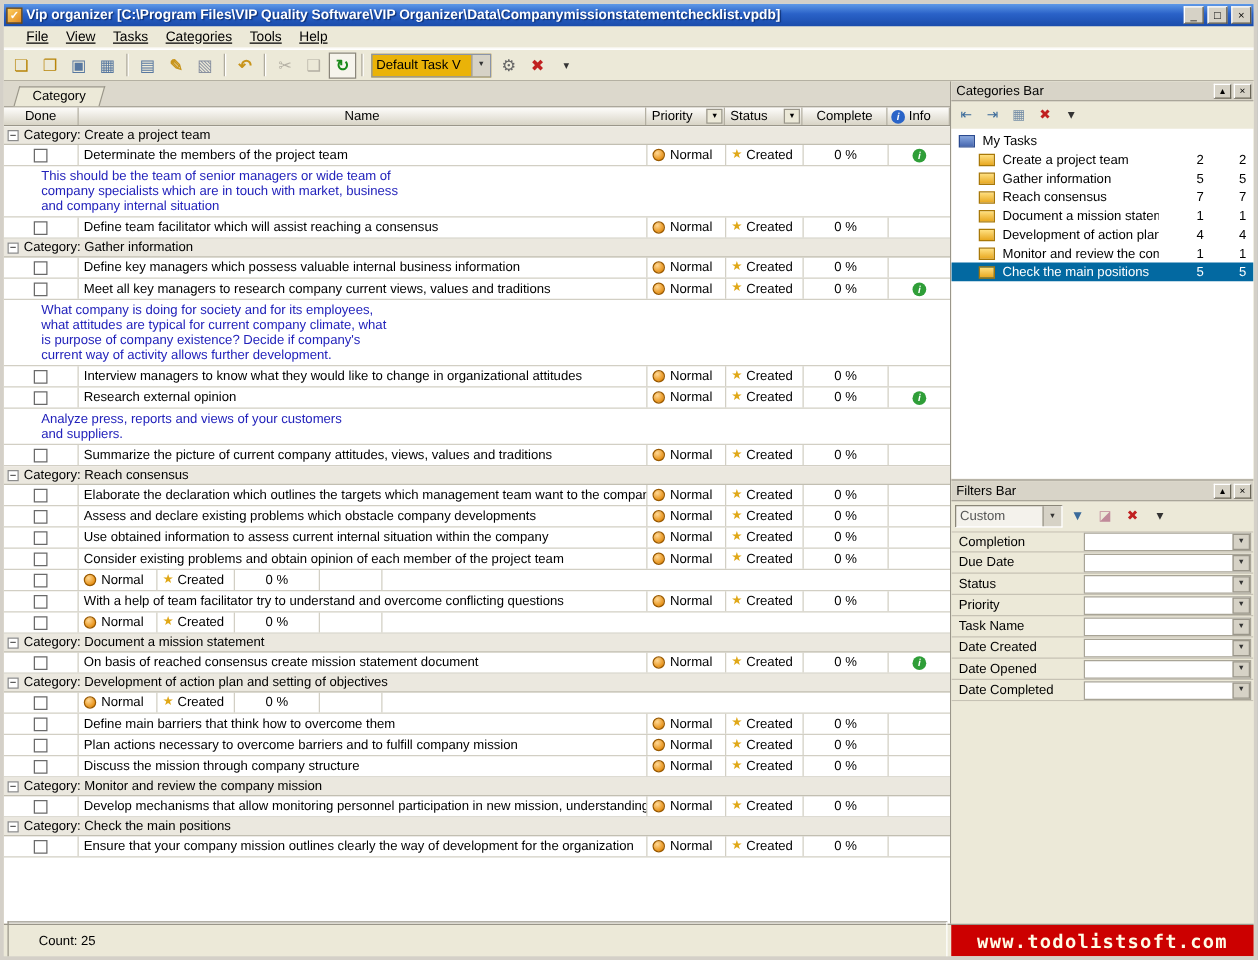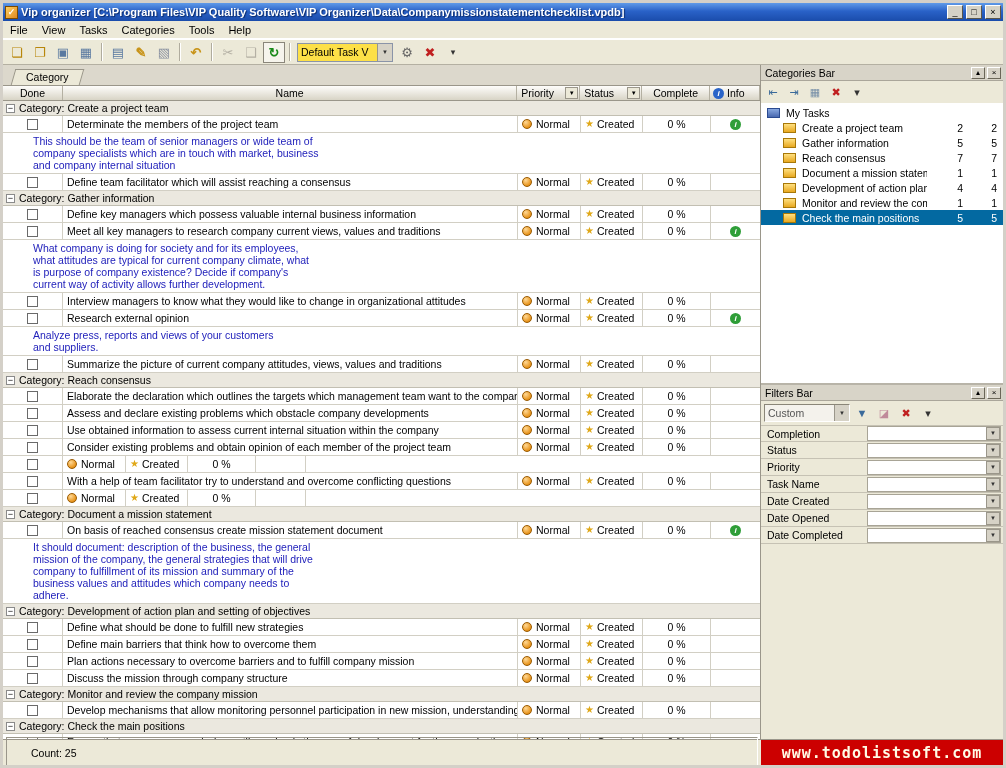--- a/index.html
+++ b/index.html
@@ -13,21 +13,21 @@
   .titlebar { height:18px; flex:0 0 18px; background:linear-gradient(180deg,#5f9ae8 0%,#2a62c8 45%,#1a4cab 100%);
               display:flex; align-items:center; gap:3px; padding:0 2px; }
   .app-icon { width:13px; height:13px; background:linear-gradient(135deg,#ffd060,#e08820); border:1px solid #7a4a00;
               color:#fff; font-size:9px; line-height:11px; text-align:center; font-weight:bold; flex:0 0 13px; }
   .title-text { flex:1; color:#fff; font-weight:bold; font-size:11px; white-space:nowrap; overflow:hidden;
                 text-shadow:1px 1px 1px #0a2a6a; }
   .wbtn { width:16px; height:14px; background:#d6d2c6; border:1px solid; border-color:#fff #5a564a #5a564a #fff;
           font-size:9px; line-height:11px; text-align:center; padding:0; font-family:inherit; }
 
   
-  .menubar { height:18px; flex:0 0 18px; display:flex; align-items:center; padding-left:0; border-bottom:1px solid #fff; }
+  .menubar { height:18px; flex:0 0 18px; display:flex; align-items:center; padding-left:11px; border-bottom:1px solid #fff;text-decoration:underline; }
   .mi { padding:2px 7px; }
 
   
   .toolbar { height:26px; flex:0 0 26px; display:flex; align-items:center; gap:1px; padding:0 3px;
              border-top:1px solid #fff; border-bottom:1px solid #b4b0a2; }
   .tbtn { width:22px; height:21px; border:1px solid transparent; background:transparent; font-size:13px;
           line-height:19px; text-align:center; padding:0; font-family:inherit; }
   .tsep { width:2px; height:18px; border-left:1px solid #b0ac9e; border-right:1px solid #fff; margin:0 3px; }
   .ic-new,.ic-open { color:#b8860b; }
   .ic-backup,.ic-print,.ic-new-task { color:#5878a0; }
@@ -35,21 +35,21 @@
   .ic-notes { color:#8890a0; }
   .ic-cut,.ic-copy { color:#b4b0a4; }
   .ic-refresh { color:#1a8a1a; border:1px solid #8a867a; background:#f6f4ec; font-weight:bold; }
   .ic-customize { color:#666; }
   .ic-delete,.ic-delete-cat,.ic-close-filter { color:#c02020; }
   .ic-more { color:#333; font-size:9px; }
   .ic-move-left,.ic-move-right { color:#3a6a9a; }
   .ic-grid { color:#7890a8; }
   .ic-apply-filter { color:#3a6a9a; }
   .ic-clear-filter { color:#c08a9a; }
-  .combo { width:96px; height:19px; background:#fde047; border:1px solid #8a94a8; display:flex; align-items:center; margin:0 2px; }
+  .combo { width:96px; height:19px; background:#eab308; border:1px solid #8a94a8; display:flex; align-items:center; margin:0 2px; }
   .combo-t { flex:1; padding-left:3px; font-size:10.5px; white-space:nowrap; overflow:hidden; }
   .arrbtn { width:15px; height:100%; flex:0 0 15px; background:#d6d2c6; border-left:1px solid #9a96 8a;
             border-left:1px solid #9a968a; font-size:6px; display:flex; align-items:center; justify-content:center; color:#333; }
 
   
   .main { flex:1; display:flex; overflow:hidden; }
   .left { width:758px; flex:0 0 758px; display:flex; flex-direction:column; overflow:hidden; border-right:1px solid #9a968a; }
 
   .groupbar { height:21px; flex:0 0 21px; background:#dcd8cc; display:flex; align-items:flex-end; padding:3px 0 0 10px;
               border-bottom:1px solid #9a968a; }
@@ -394,34 +394,28 @@
               <span class="cb"></span>
             </div>
             <div class="c cn">On basis of reached consensus create mission statement document</div>
             <div class="c cp"><span class="pic"></span>Normal</div>
             <div class="c cs"><span class="sic">★</span>Created</div>
             <div class="c cc">0 %</div>
             <div class="c ci">
               <span class="iic">i</span>
             </div>
           </div>
-          <div class="trow note">It should document: description of the business, the general
-mission of the company, the general strategies that will drive
-company to fulfillment of its mission and summary of the
-business values and attitudes which company needs to
-adhere.</div>
           <div class="trow cat">
             <span class="colps">−</span>
             <span class="catl">Category: Development of action plan and setting of objectives</span>
           </div>
           <div class="trow task">
             <div class="c cd">
               <span class="cb"></span>
             </div>
-            <div class="c cn">Define what should be done to fulfill new strategies</div>
             <div class="c cp"><span class="pic"></span>Normal</div>
             <div class="c cs"><span class="sic">★</span>Created</div>
             <div class="c cc">0 %</div>
             <div class="c ci"></div>
           </div>
           <div class="trow task">
             <div class="c cd">
               <span class="cb"></span>
             </div>
             <div class="c cn">Define main barriers that think how to overcome them</div>
@@ -565,20 +559,26 @@
             <button class="tbtn ic-more">▾</button>
           </div>
         <div class="flist">
             <div class="frow">
               <span class="flb">Completion</span>
               <span class="fcombo">
                 <span class="fab2">▼</span>
               </span>
             </div>
             <div class="frow">
+              <span class="flb">Due Date</span>
+              <span class="fcombo">
+                <span class="fab2">▼</span>
+              </span>
+            </div>
+            <div class="frow">
               <span class="flb">Status</span>
               <span class="fcombo">
                 <span class="fab2">▼</span>
               </span>
             </div>
             <div class="frow">
               <span class="flb">Priority</span>
               <span class="fcombo">
                 <span class="fab2">▼</span>
               </span>

